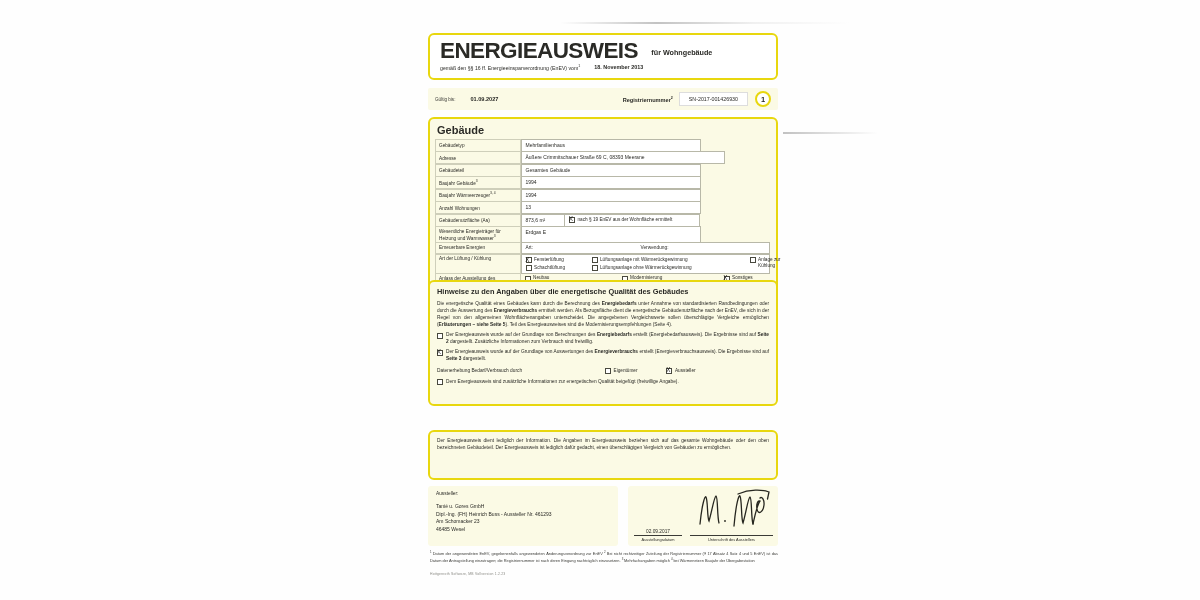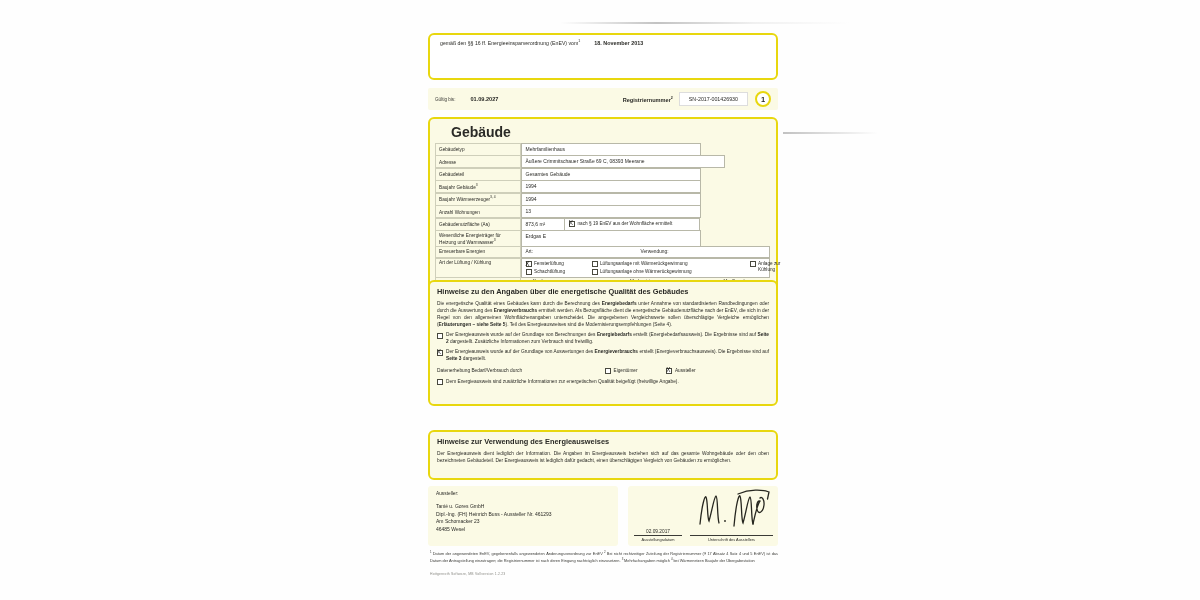--- a/index.html
+++ b/index.html
@@ -28,21 +28,21 @@
     display:flex;align-items:center;box-sizing:border-box;padding:0 7px;border-radius:2px;}
   .v-label{font-size:4.6px;color:#3a3a36;}
   .v-date{font-size:5.6px;font-weight:bold;margin-left:15px;}
   .v-reg{font-size:5.6px;font-weight:bold;margin-left:auto;}
   .v-reg sup{font-size:3.6px;}
   .v-regnum{font-size:5.3px;background:#fff;border:.5px solid #ddd;padding:3px 9px;margin-left:6px;white-space:nowrap;}
   .page-circle{width:12px;height:12px;border:2px solid #e8d70e;border-radius:50%;background:#fff;
     display:flex;align-items:center;justify-content:center;font-size:7.5px;font-weight:bold;margin-left:7px;flex:0 0 auto;}
   
   .building-box{top:117px;height:174px;padding:3px 5px;}
-  .sec-title{font-size:14px;font-weight:bold;margin:2px 0 3px 16px;}
+  .sec-title{font-size:11px;font-weight:bold;margin:2px 0 3px 2px;}
   .trow{display:flex;margin-top:-.5px;align-items:stretch;}
   .tlabel{width:86px;flex:0 0 auto;box-sizing:border-box;border:.5px solid #cfcfba;
     padding:1.5px 2px 0 3px;font-size:4.7px;line-height:1.25;}
   .tlabel sup{font-size:3.4px;}
   .tval{box-sizing:border-box;background:#fff;border:.5px solid #b8b8a8;margin-left:-.5px;
     padding:2px 2px 0 4px;font-size:5px;line-height:1.3;}
   .w180{width:180px}.w204{width:204px}.w44{width:44px}.wfull{width:249px}
   .r13{min-height:13px}.r16{min-height:16px}.r12{min-height:12px}.r20{min-height:20px}.r17{min-height:17px}
   .cellrel{position:relative;}
   .artlbl{position:absolute;left:4px;top:2px;font-size:4.8px;}
@@ -89,20 +89,24 @@
 </head>
 <body>
 
 <div class="canvas">
   <div class="scan-artifact"></div>
   <div class="scan-artifact2"></div>
 
   <div class="doc">
 
     <div class="box header-box">
+      <div class="title-row">
+        <span class="main-title">ENERGIEAUSWEIS</span>
+        <span class="subtitle">für Wohngebäude</span>
+      </div>
       <div class="law-row">
         <span class="law"><span>gemäß den §§ 16 ff. Energieeinsparverordnung (EnEV) vom</span><sup>1</sup></span>
         <span class="law-date">18. November 2013</span>
       </div>
     </div>
 
     <div class="validity-bar">
       <span class="v-label">Gültig bis:</span>
       <span class="v-date">01.09.2027</span>
       <span class="v-reg"><span>Registriernummer</span><sup>2</sup></span>
@@ -270,21 +274,20 @@
       </div>
       <div class="extra-row">
         <span class="cb">
             <i class="xm"></i>
           </span>
         <span>Dem Energieausweis sind zusätzliche Informationen zur energetischen Qualität beigefügt (freiwillige Angabe).</span>
       </div>
     </div>
 
     <div class="box usage-box">
-      <div class="note-title">Hinweise zur Verwendung des Energieausweises</div>
       <div class="note-text">Der Energieausweis dient lediglich der Information. Die Angaben im Energieausweis beziehen sich auf das gesamte Wohngebäude oder den oben bezeichneten Gebäudeteil. Der Energieausweis ist lediglich dafür gedacht, einen überschlägigen Vergleich von Gebäuden zu ermöglichen.</div>
     </div>
 
     <div class="issuer-box">
       <div class="iss-label">Aussteller:</div>
       <div class="iss-lines">
         <div>Tanié u. Gores GmbH</div>
         <div>Dipl.-Ing. (FH) Heinrich Buss - Aussteller Nr. 461293</div>
         <div>Am Schomacker 23</div>
         <div>46485 Wesel</div>

